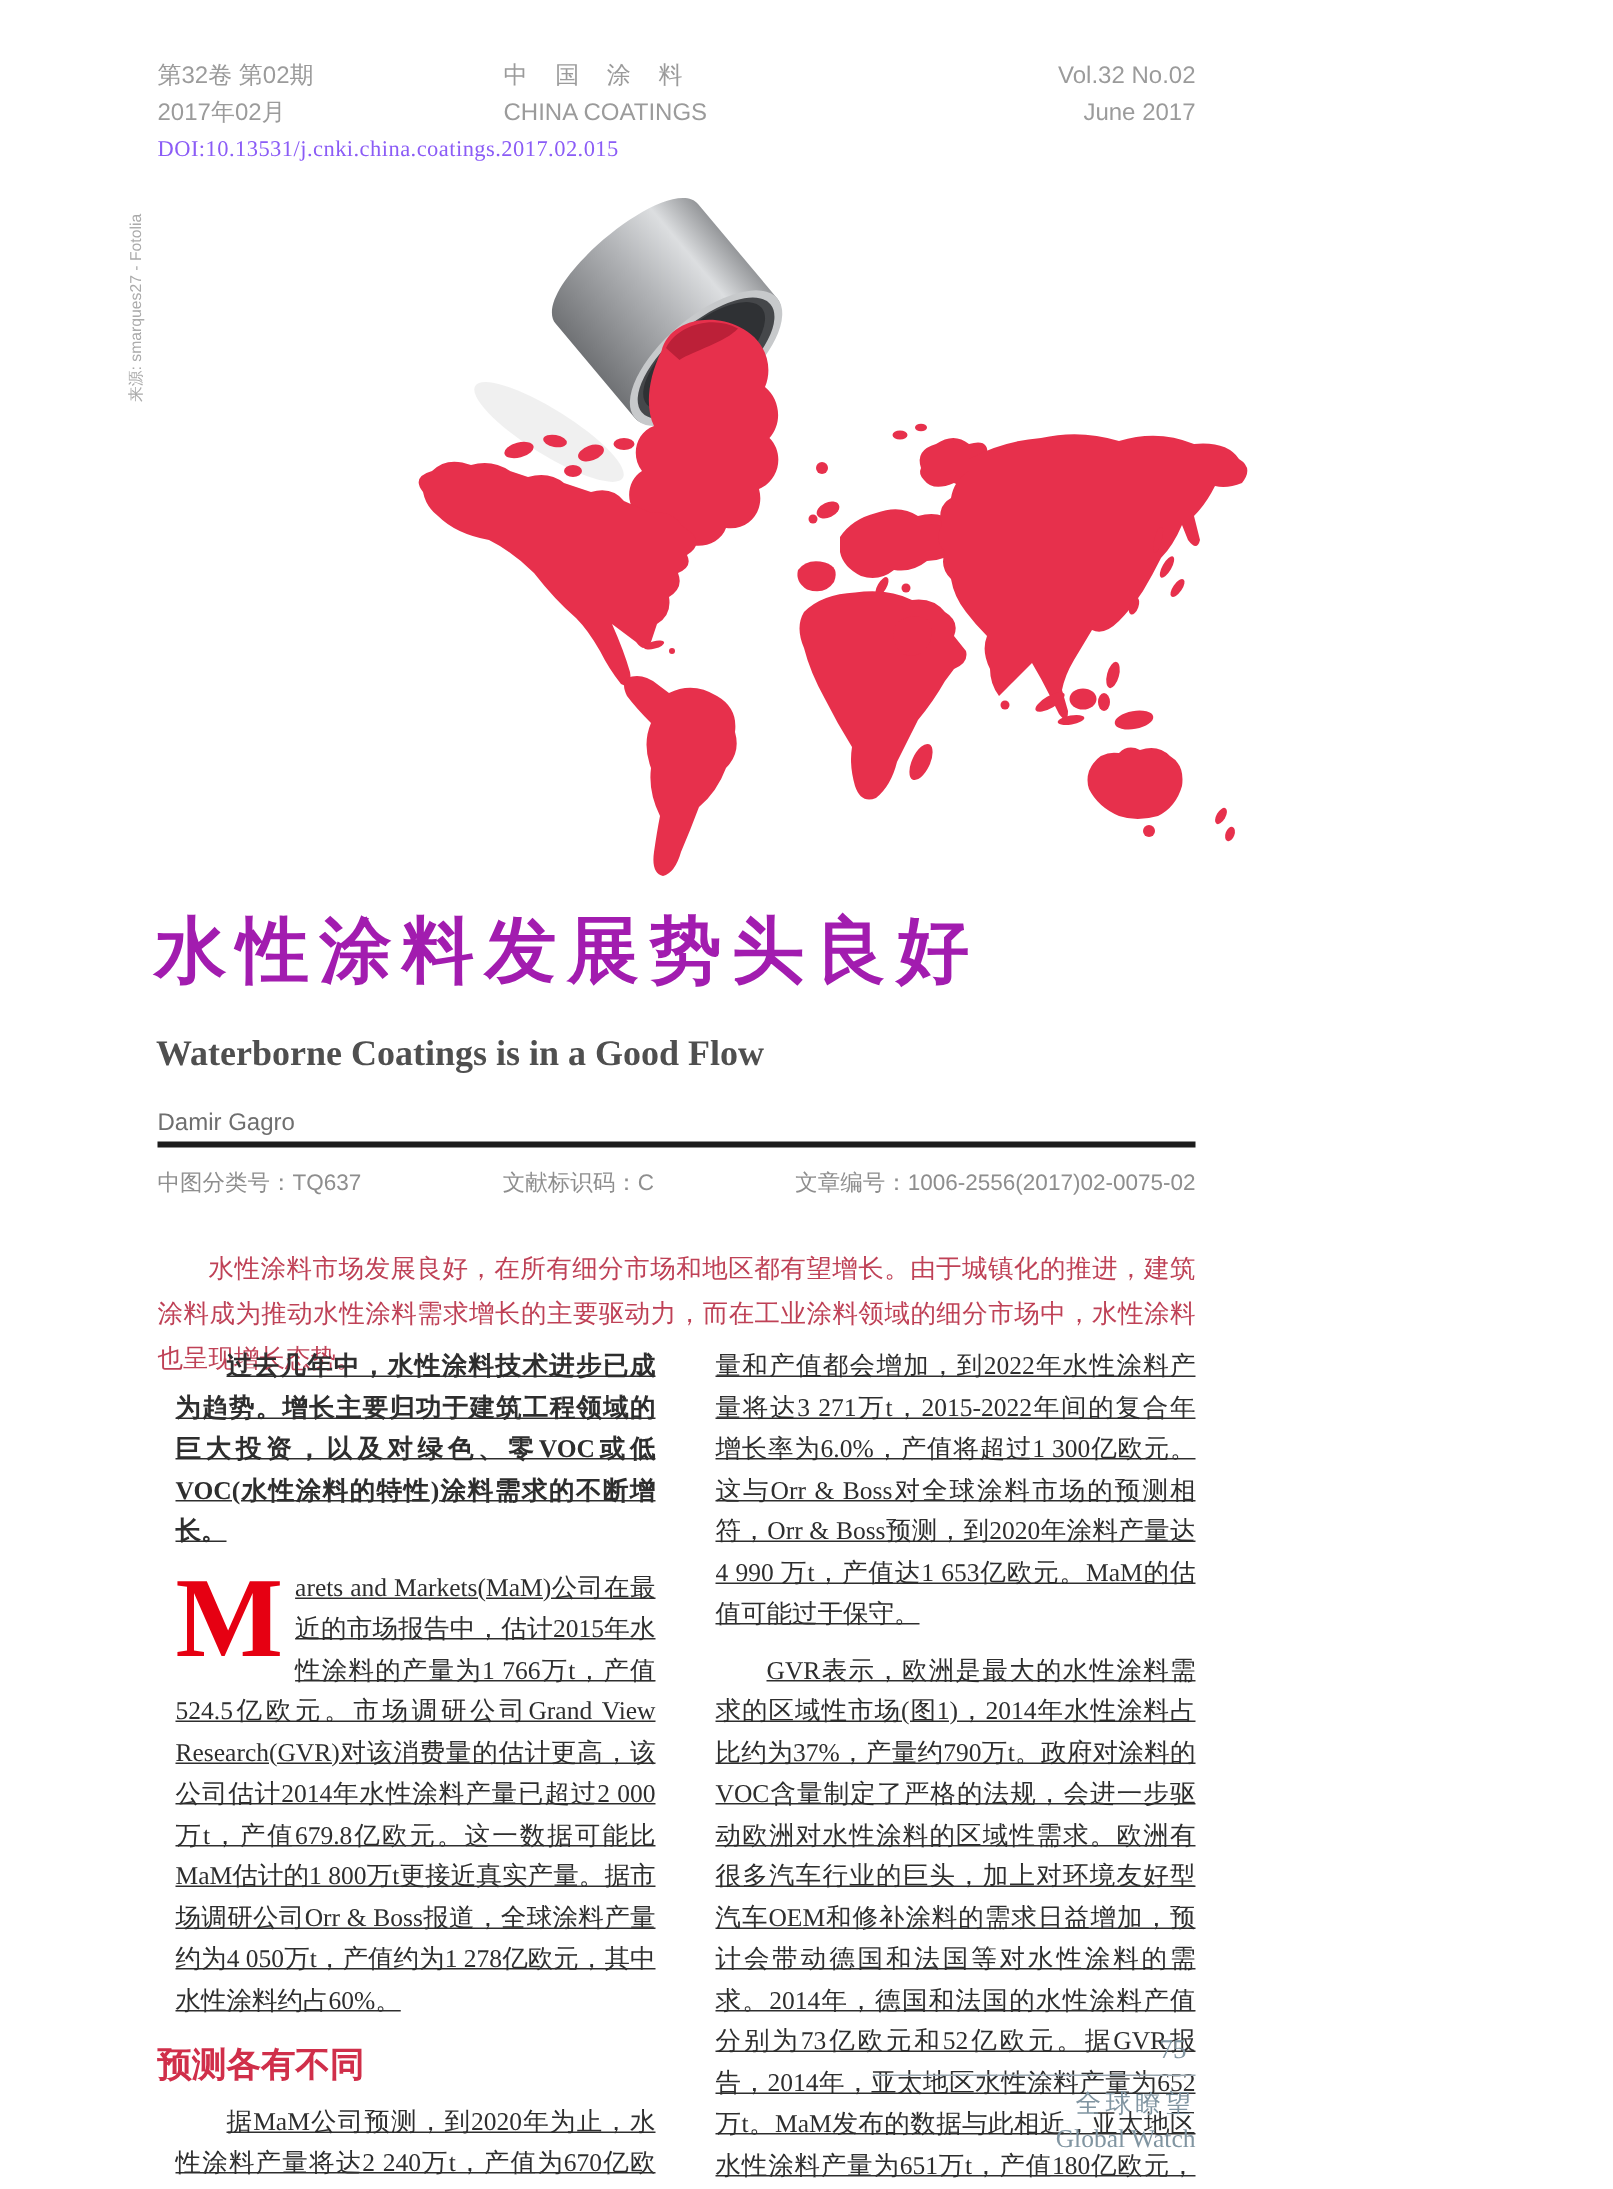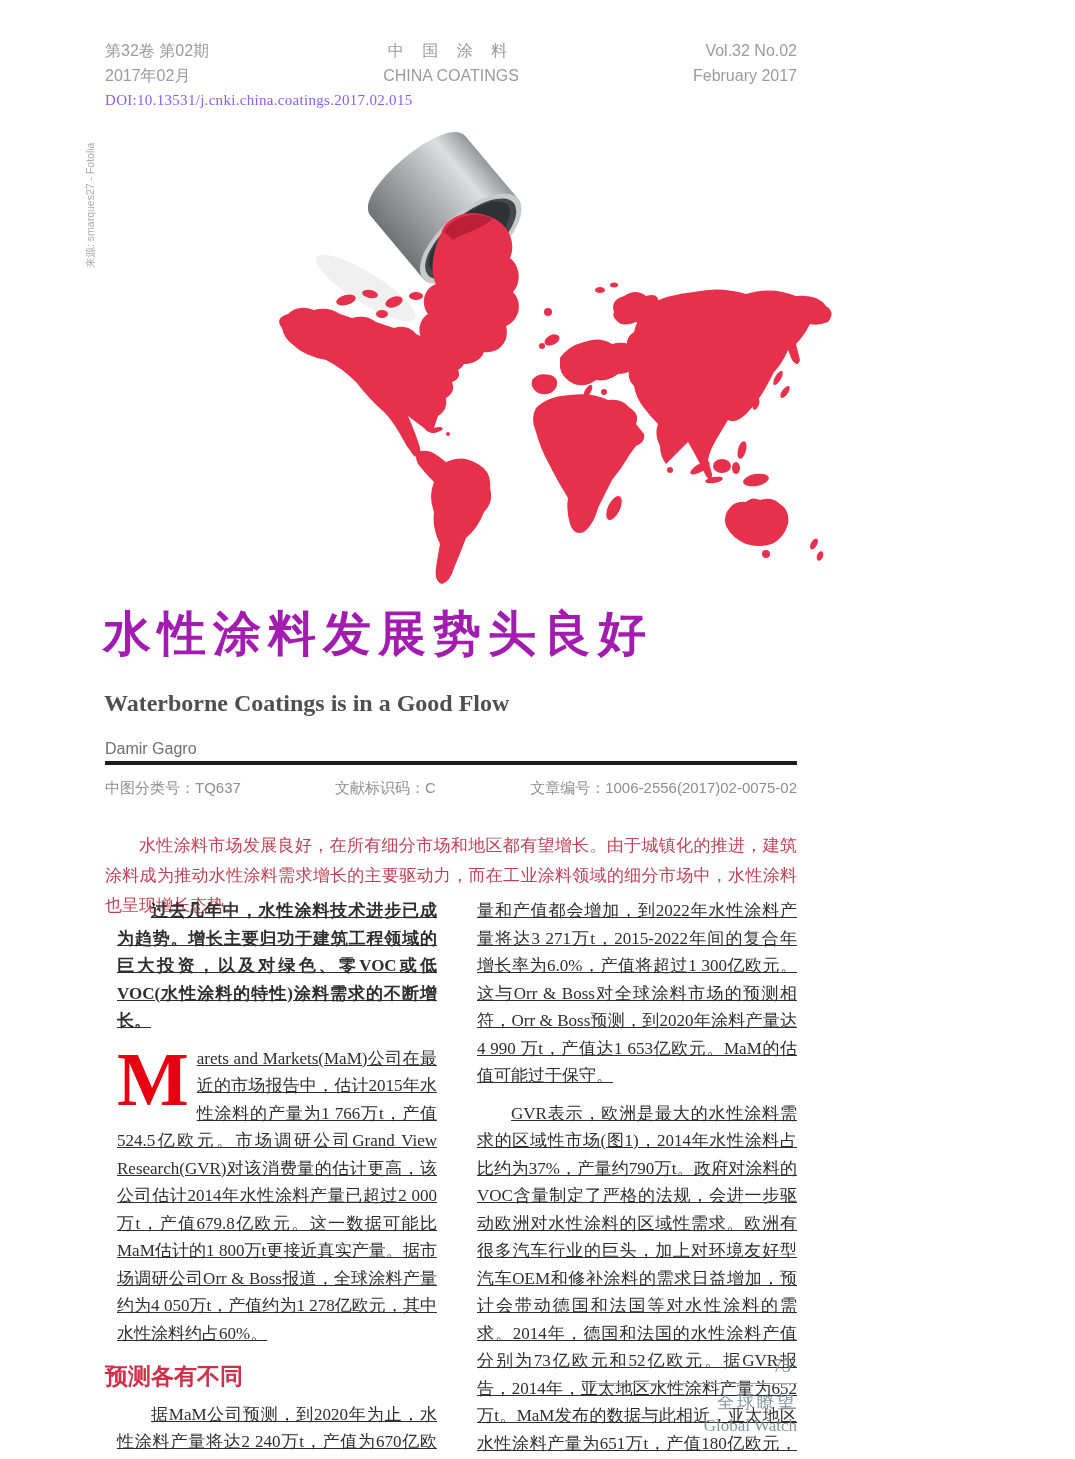--- a/index.html
+++ b/index.html
@@ -2,21 +2,21 @@
 <html lang="zh"><head>
 <meta charset="utf-8">
 <style>
   html,body{margin:0;padding:0;background:#fff;}
   .page{position:relative;width:897px;height:1459px;background:#ffffff;overflow:hidden;
         font-family:"Liberation Serif","DejaVu Serif",serif;color:#2e2e2e;}
   
   .journal-header{position:absolute;left:105px;right:100px;top:38px;display:flex;
         font-family:"Liberation Sans","DejaVu Sans",sans-serif;color:#9b9b9b;font-size:16px;line-height:25px;}
   .journal-header .col{flex:1;}
-  .journal-header .c{text-align:center;}
+  .journal-header .c{}
   .journal-header .r{text-align:right;}
   .journal-cn{letter-spacing:7px;}
   .doi-line{position:absolute;left:105px;top:92px;font-size:15px;color:#8b5cf6;letter-spacing:.3px;}
   .credit{position:absolute;left:84px;top:268px;transform-origin:0 0;transform:rotate(-90deg);
         font-size:10.5px;color:#ababab;font-family:"Liberation Sans","DejaVu Sans",sans-serif;white-space:nowrap;}
   
   .hero{position:absolute;left:248px;top:116px;width:600px;height:478px;}
   
   .title-cn{position:absolute;left:103px;top:602px;font-family:"Liberation Sans","DejaVu Sans",sans-serif;
         font-weight:bold;font-size:48px;letter-spacing:7px;color:#a21caf;}
@@ -55,21 +55,21 @@
     <div class="col">
       <div>第32卷 第02期</div>
       <div>2017年02月</div>
     </div>
     <div class="col c">
       <div class="journal-cn">中 国 涂 料</div>
       <div>CHINA COATINGS</div>
     </div>
     <div class="col r">
       <div>Vol.32 No.02</div>
-      <div>February 2017</div>
+      <div>June 2017</div>
     </div>
   </div>
 
   <div class="doi-line">DOI:10.13531/j.cnki.china.coatings.2017.02.015</div>
 
   <div class="credit">来源: smarques27 - Fotolia</div>
 
   <div class="hero">
     <svg width="600" height="478" viewBox="0 0 600 478" xmlns="http://www.w3.org/2000/svg">
       <defs>

